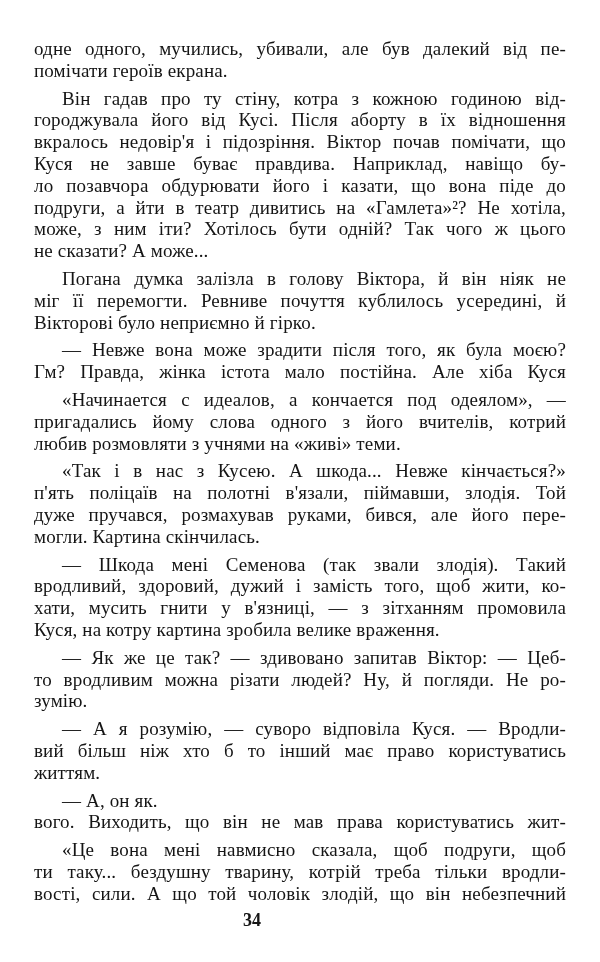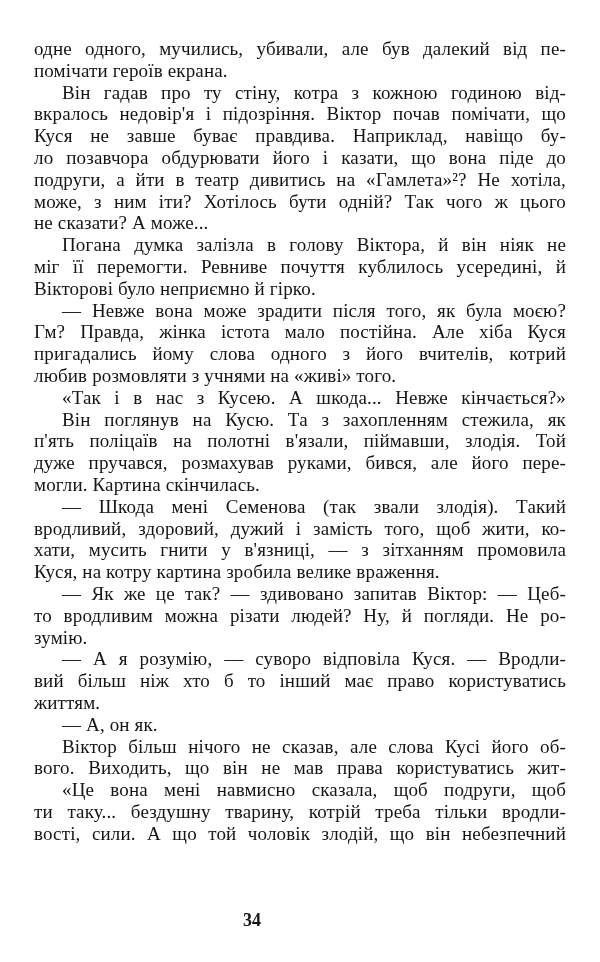--- a/index.html
+++ b/index.html
@@ -7,63 +7,63 @@
   .page {
     position: absolute; left: 34px; top: 38px; width: 532px;
     font-family: "Liberation Serif", "DejaVu Serif", serif;
     font-size: 19px; line-height: 21.8px; color: #151515;
     letter-spacing: 0.15px;
   }
   .line {
     display: block; height: 21.8px; white-space: nowrap;
     text-align: justify; text-align-last: justify;
   }
-  .line.indent { padding-left: 28px; }
+  .line.indent { padding-left: 28px; margin-top: 6px; }
   .line.last { text-align-last: left; }
   .page-number {
     position: absolute; top: 910px; left: 0; width: 504px; text-align: center;
     font-family: "Liberation Serif", "DejaVu Serif", serif;
     font-size: 18px; font-weight: bold; color: #151515;
   }
 </style>
 </head>
 <body>
 
 <div class="page" id="page-body">
     <span class="line">одне одного, мучились, убивали, але був далекий від пе-</span>
     <span class="line last">помічати героїв екрана.</span>
     <span class="line indent">Він гадав про ту стіну, котра з кожною годиною від-</span>
+    <span class="line">городжувала його від Кусі. Після аборту в їх відношення</span>
     <span class="line">вкралось недовір'я і підозріння. Віктор почав помічати, що</span>
     <span class="line">Куся не завше буває правдива. Наприклад, навіщо бу-</span>
     <span class="line">ло позавчора обдурювати його і казати, що вона піде до</span>
     <span class="line">подруги, а йти в театр дивитись на «Гамлета»²? Не хотіла,</span>
     <span class="line">може, з ним іти? Хотілось бути одній? Так чого ж цього</span>
     <span class="line last">не сказати? А може...</span>
     <span class="line indent">Погана думка залізла в голову Віктора, й він ніяк не</span>
     <span class="line">міг її перемогти. Ревниве почуття кублилось усередині, й</span>
     <span class="line last">Вікторові було неприємно й гірко.</span>
     <span class="line indent">— Невже вона може зрадити після того, як була моєю?</span>
     <span class="line">Гм? Правда, жінка істота мало постійна. Але хіба Куся</span>
+    <span class="line indent">«Начинается с идеалов, а кончается под одеялом», —</span>
     <span class="line">пригадались йому слова одного з його вчителів, котрий</span>
-    <span class="line last">любив розмовляти з учнями на «живі» того.</span>
+    <span class="line last">любив розмовляти з учнями на «живі» теми.</span>
     <span class="line indent">«Так і в нас з Кусею. А шкода... Невже кінчається?»</span>
-    <span class="line indent">Він поглянув на Кусю. Та з захопленням стежила, як</span>
     <span class="line">п'ять поліцаїв на полотні в'язали, піймавши, злодія. Той</span>
     <span class="line">дуже пручався, розмахував руками, бився, але його пере-</span>
     <span class="line last">могли. Картина скінчилась.</span>
     <span class="line indent">— Шкода мені Семенова (так звали злодія). Такий</span>
     <span class="line">вродливий, здоровий, дужий і замість того, щоб жити, ко-</span>
     <span class="line">хати, мусить гнити у в'язниці, — з зітханням промовила</span>
     <span class="line last">Куся, на котру картина зробила велике враження.</span>
     <span class="line indent">— Як же це так? — здивовано запитав Віктор: — Цеб-</span>
     <span class="line">то вродливим можна різати людей? Ну, й погляди. Не ро-</span>
     <span class="line last">зумію.</span>
     <span class="line indent">— А я розумію, — суворо відповіла Куся. — Вродли-</span>
     <span class="line">вий більш ніж хто б то інший має право користуватись</span>
     <span class="line last">життям.</span>
     <span class="line indent last">— А, он як.</span>
-    <span class="line indent">Віктор більш нічого не сказав, але слова Кусі його об-</span>
     <span class="line">вого. Виходить, що він не мав права користуватись жит-</span>
     <span class="line indent">«Це вона мені навмисно сказала, щоб подруги, щоб</span>
     <span class="line">ти таку... бездушну тварину, котрій треба тільки вродли-</span>
     <span class="line">вості, сили. А що той чоловік злодій, що він небезпечний</span>
   </div>
 <div class="page-number">34</div>
 
 </body></html>

